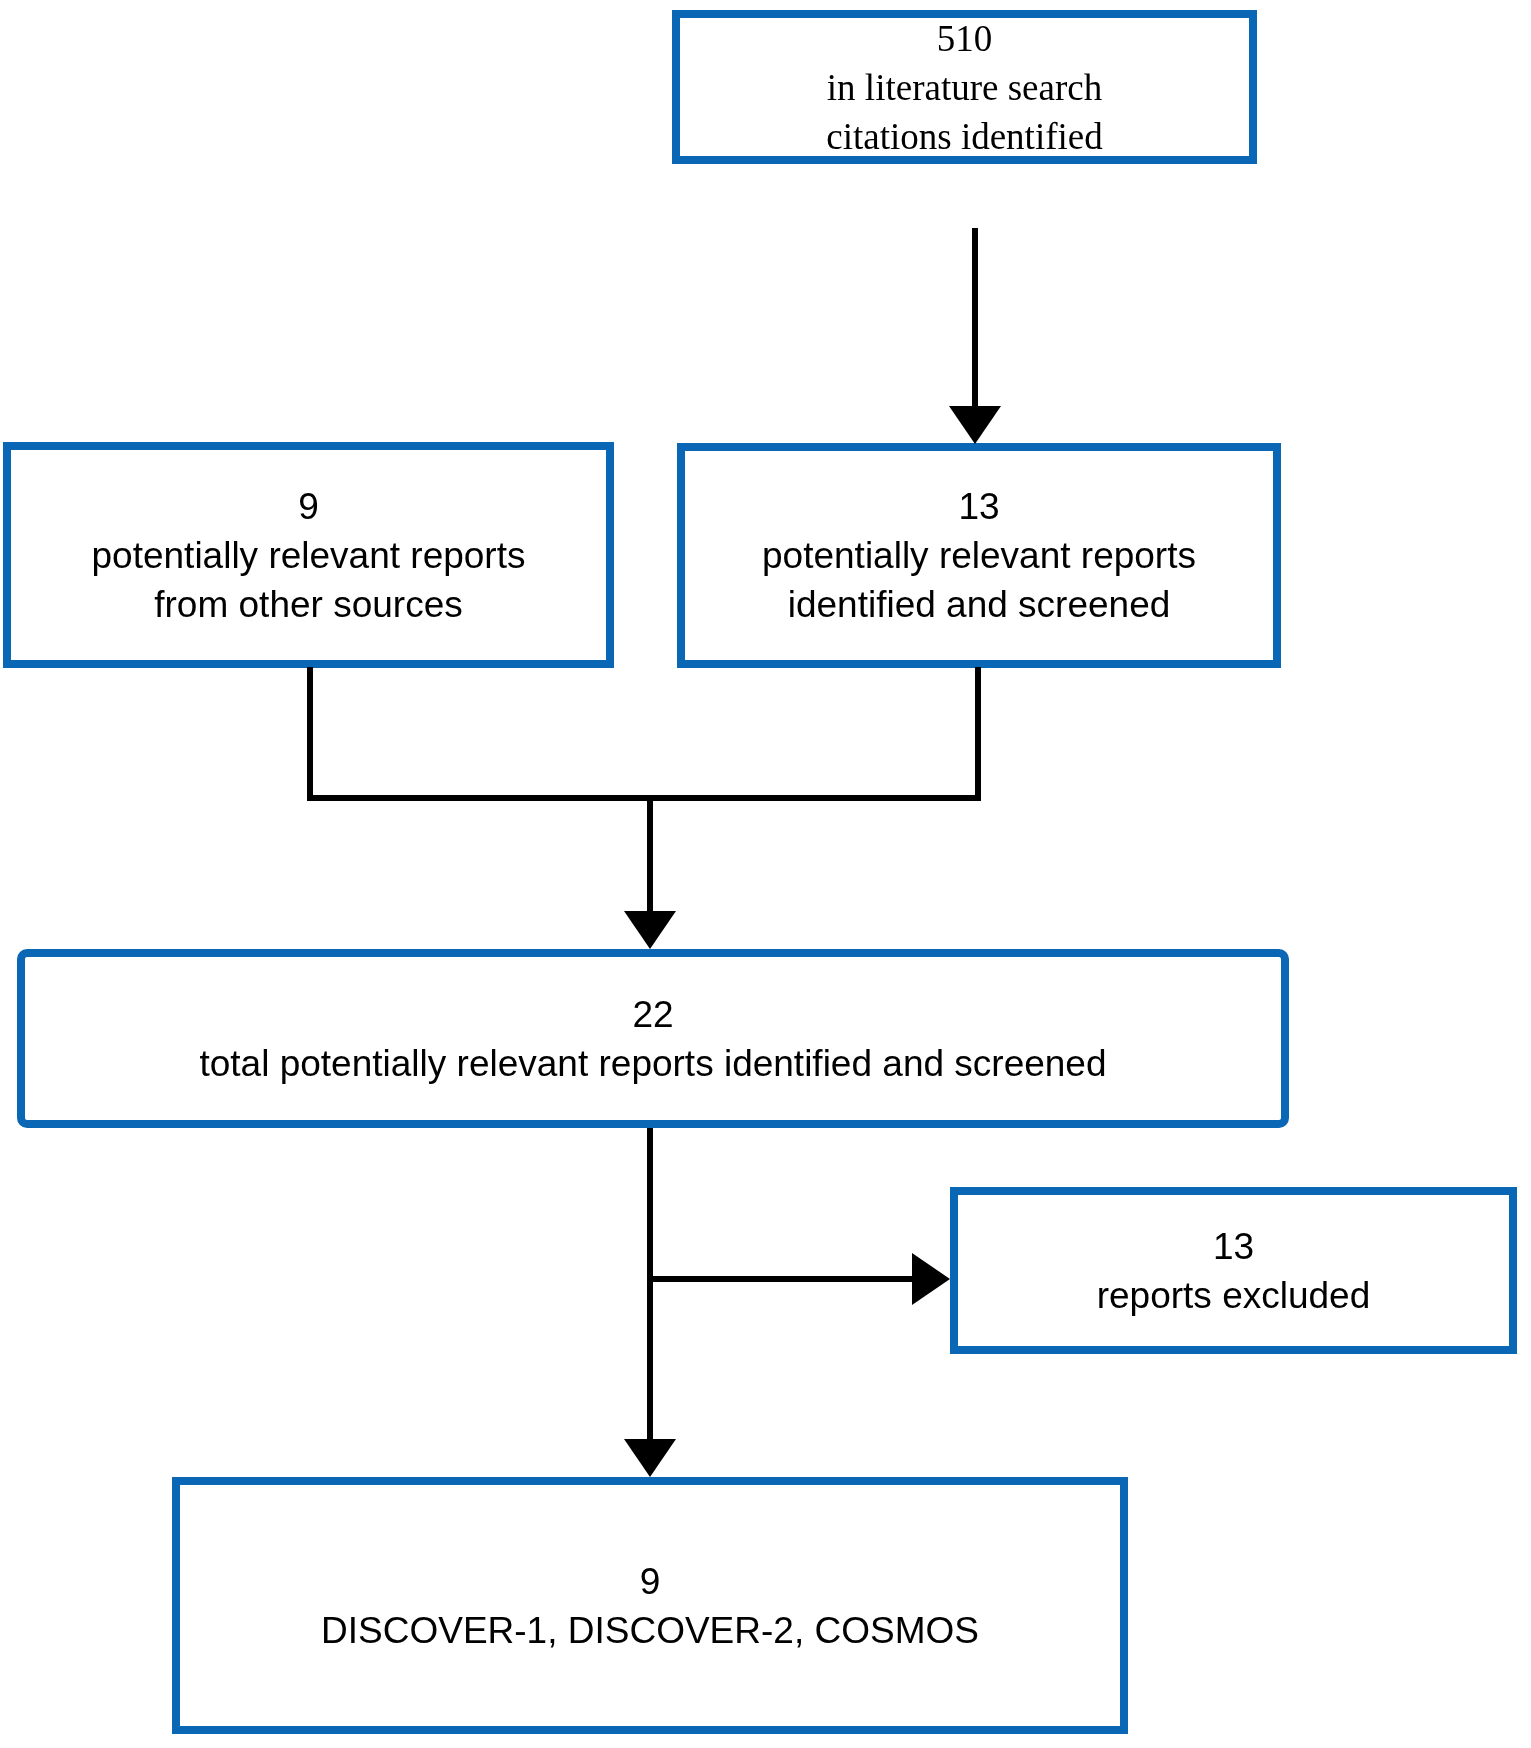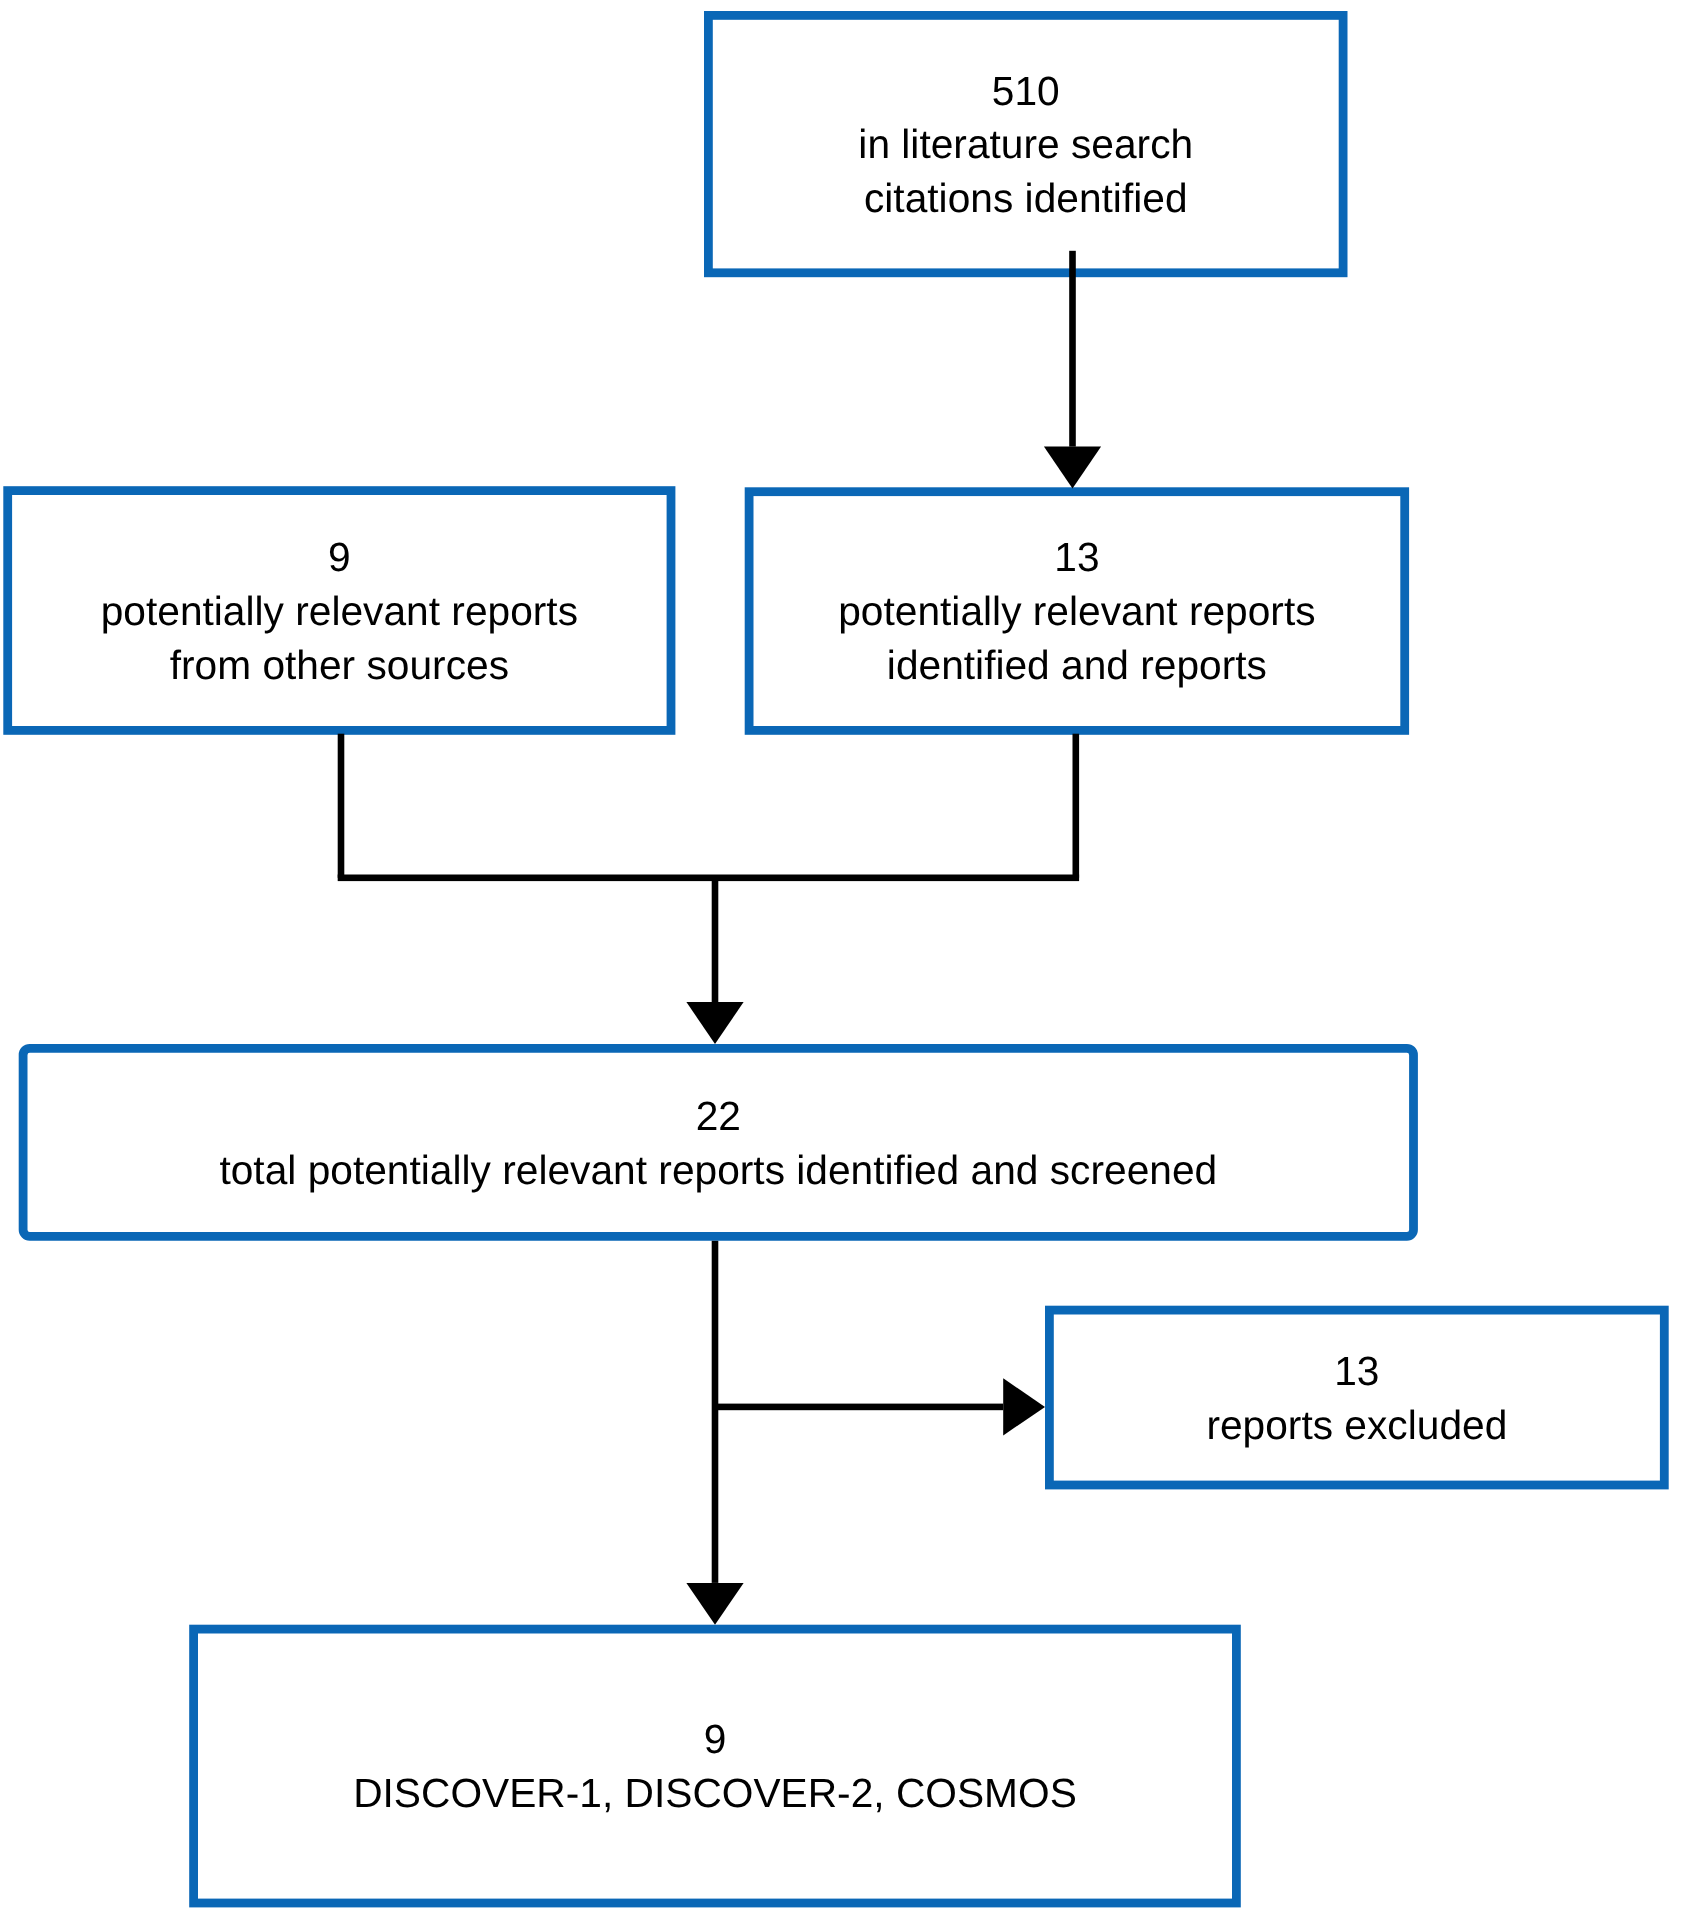--- a/index.html
+++ b/index.html
@@ -39,21 +39,21 @@
     border-right:26px solid transparent;
     border-top:38px solid var(--connector);
   }
   .head-right{
     position:absolute;width:0;height:0;
     border-top:26px solid transparent;
     border-bottom:26px solid transparent;
     border-left:38px solid var(--connector);
   }
   
-  #box-citations{left:640px;top:10px;width:585px;height:242px;}
+  #box-citations{left:672px;top:10px;width:585px;height:154px;font-family:Liberation Serif, serif;}
   #box-other{left:3px;top:442px;width:611px;height:226px;}
   #box-screened{left:677px;top:443px;width:604px;height:225px;}
   #box-total{left:17px;top:949px;width:1272px;height:179px;border-radius:10px;}
   #box-excluded{left:950px;top:1187px;width:567px;height:167px;}
   #box-included{left:172px;top:1477px;width:956px;height:257px;}
   
   #conn-top-v{left:972px;top:228px;width:6px;height:178px;}
   #head-top{left:949px;top:406px;}
   #conn-left-v{left:307px;top:667px;width:6px;height:131px;}
   #conn-right-v{left:975px;top:667px;width:6px;height:131px;}
@@ -78,21 +78,21 @@
 
   <div class="box" id="box-other">
     <span class="ln">9</span>
     <span class="ln">potentially relevant reports</span>
     <span class="ln">from other sources</span>
   </div>
 
   <div class="box" id="box-screened">
     <span class="ln">13</span>
     <span class="ln">potentially relevant reports</span>
-    <span class="ln">identified and reports</span>
+    <span class="ln">identified and screened</span>
   </div>
 
   <div class="box" id="box-total">
     <span class="ln">22</span>
     <span class="ln">total potentially relevant reports identified and screened</span>
   </div>
 
   <div class="box" id="box-excluded">
     <span class="ln">13</span>
     <span class="ln">reports excluded</span>

